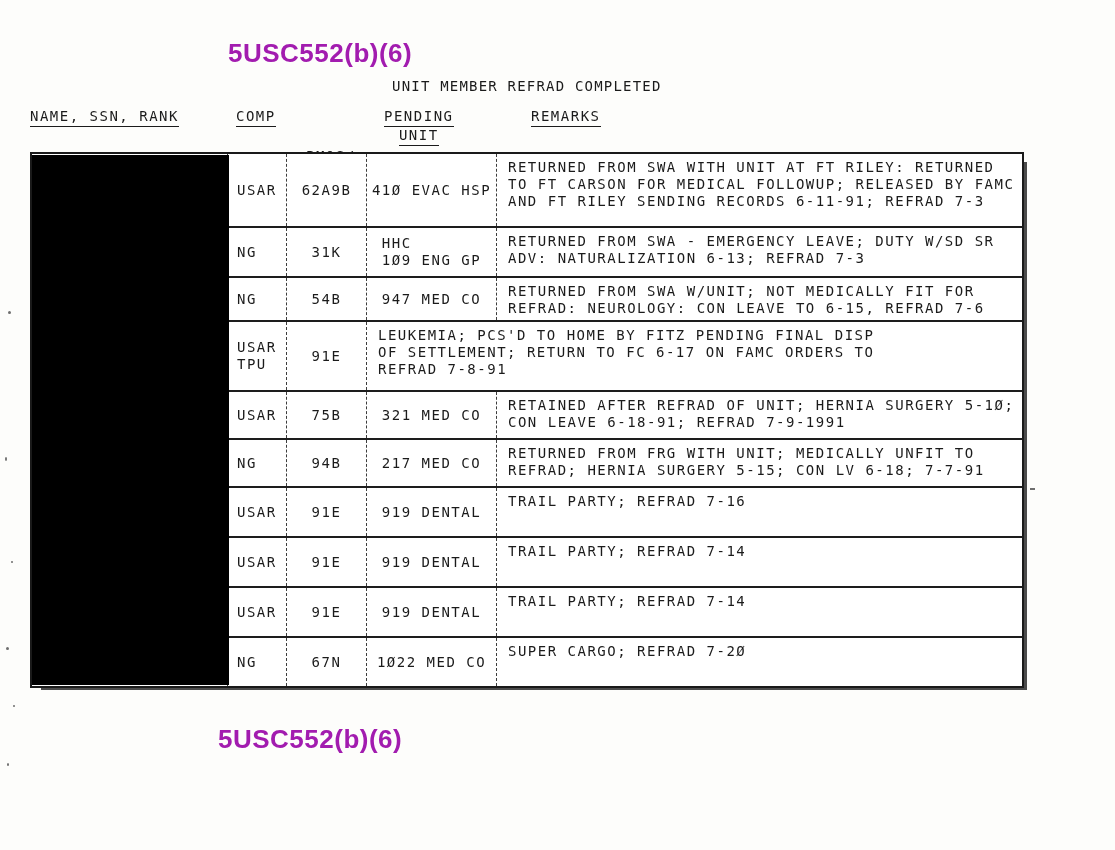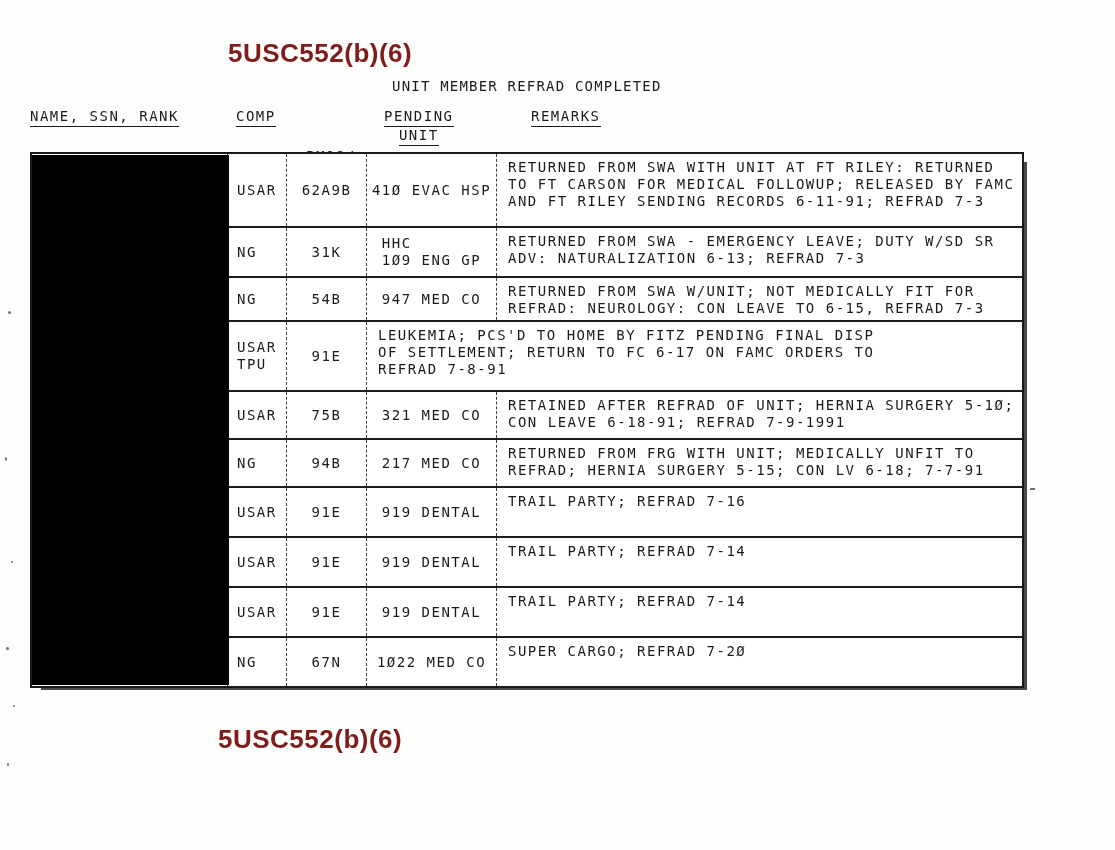--- a/index.html
+++ b/index.html
@@ -11,21 +11,21 @@
     color: #1b1b1b;
     overflow: hidden;
   }
   
   .tag {
     position: absolute;
     font-family: "Liberation Sans", sans-serif;
     font-weight: bold;
     font-size: 26px;
     letter-spacing: 0.5px;
-    color: #7f1d1d;
+    color: #a21caf;
   }
   .tag-top { left: 228px; top: 38px; }
   .tag-bottom { left: 218px; top: 724px; }
   .subtitle {
     position: absolute;
     left: 392px; top: 78px;
     font-size: 14px;
     letter-spacing: 1.2px;
   }
   
@@ -158,21 +158,21 @@
     <div class="c c-remarks">RETURNED FROM SWA - EMERGENCY LEAVE; DUTY W/SD SR
 ADV: NATURALIZATION 6-13; REFRAD 7-3</div>
   </div>
 
   <div class="trow">
     <div class="c c-name"></div>
     <div class="c c-comp">NG</div>
     <div class="c c-pmos">54B</div>
     <div class="c c-losing">947 MED CO</div>
     <div class="c c-remarks">RETURNED FROM SWA W/UNIT; NOT MEDICALLY FIT FOR
-REFRAD: NEUROLOGY: CON LEAVE TO 6-15, REFRAD 7-3</div>
+REFRAD: NEUROLOGY: CON LEAVE TO 6-15, REFRAD 7-6</div>
   </div>
 
   <div class="trow">
     <div class="c c-name"></div>
     <div class="c c-comp">USAR
 TPU</div>
     <div class="c c-pmos">91E</div>
     <div class="c c-remarks">LEUKEMIA; PCS'D TO HOME BY FITZ PENDING FINAL DISP
 OF SETTLEMENT; RETURN TO FC 6-17 ON FAMC ORDERS TO
 REFRAD 7-8-91</div>

